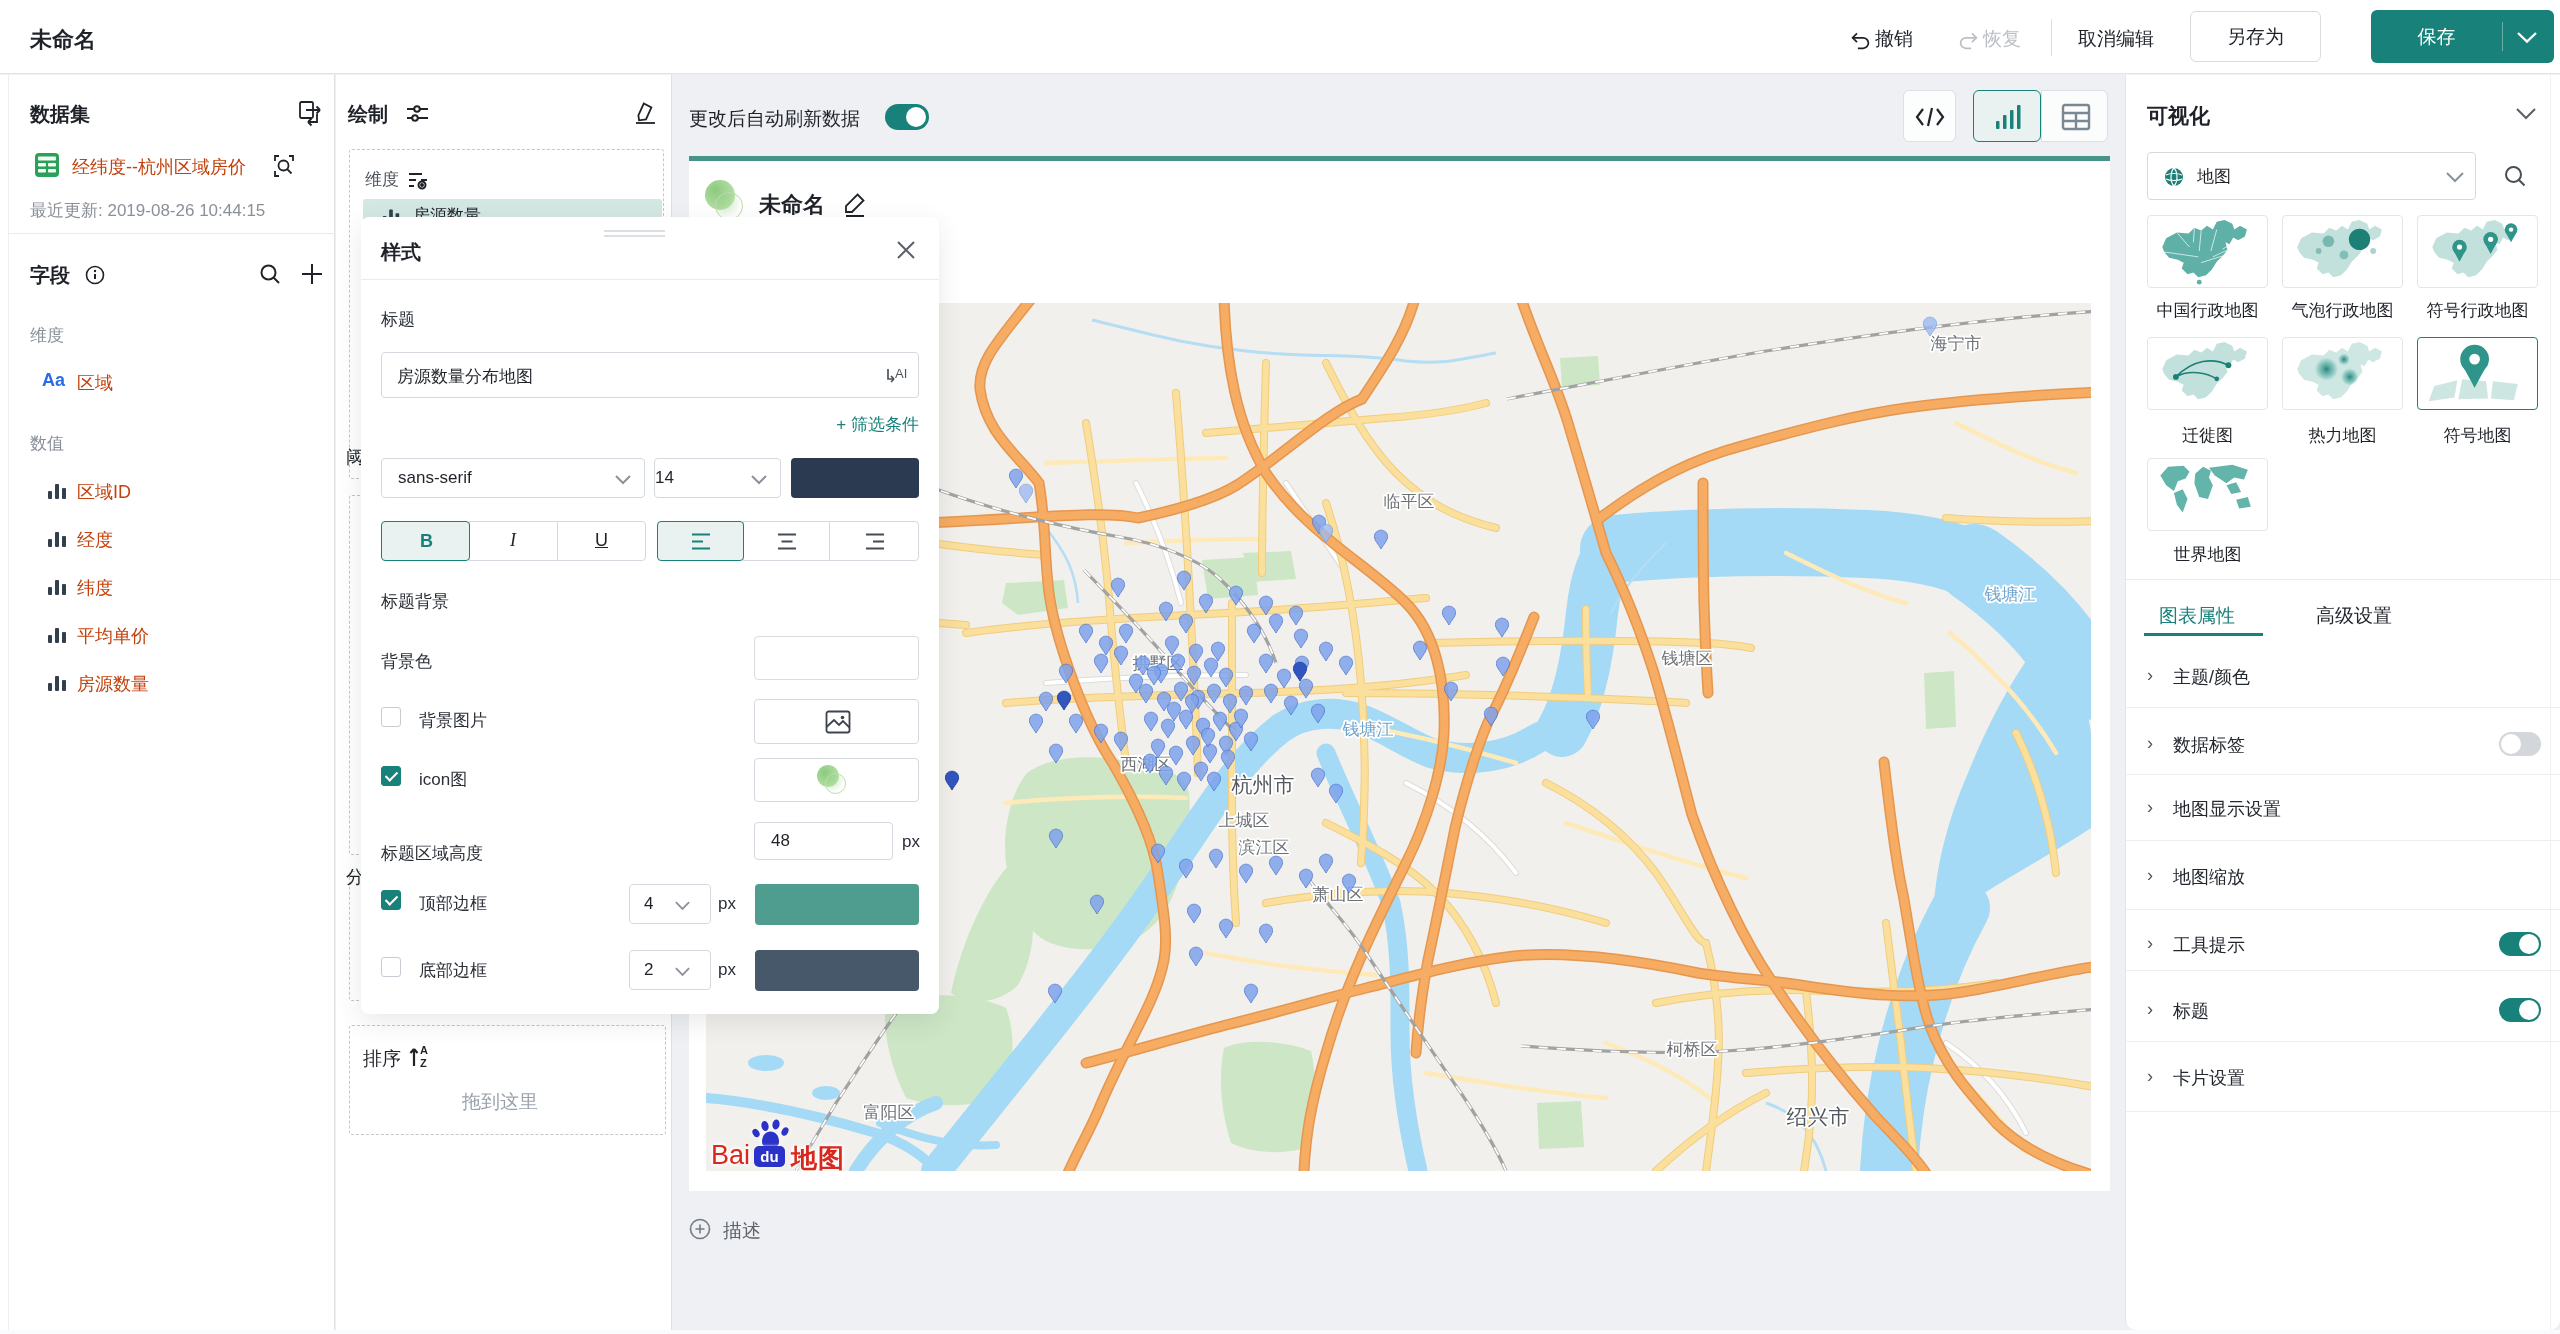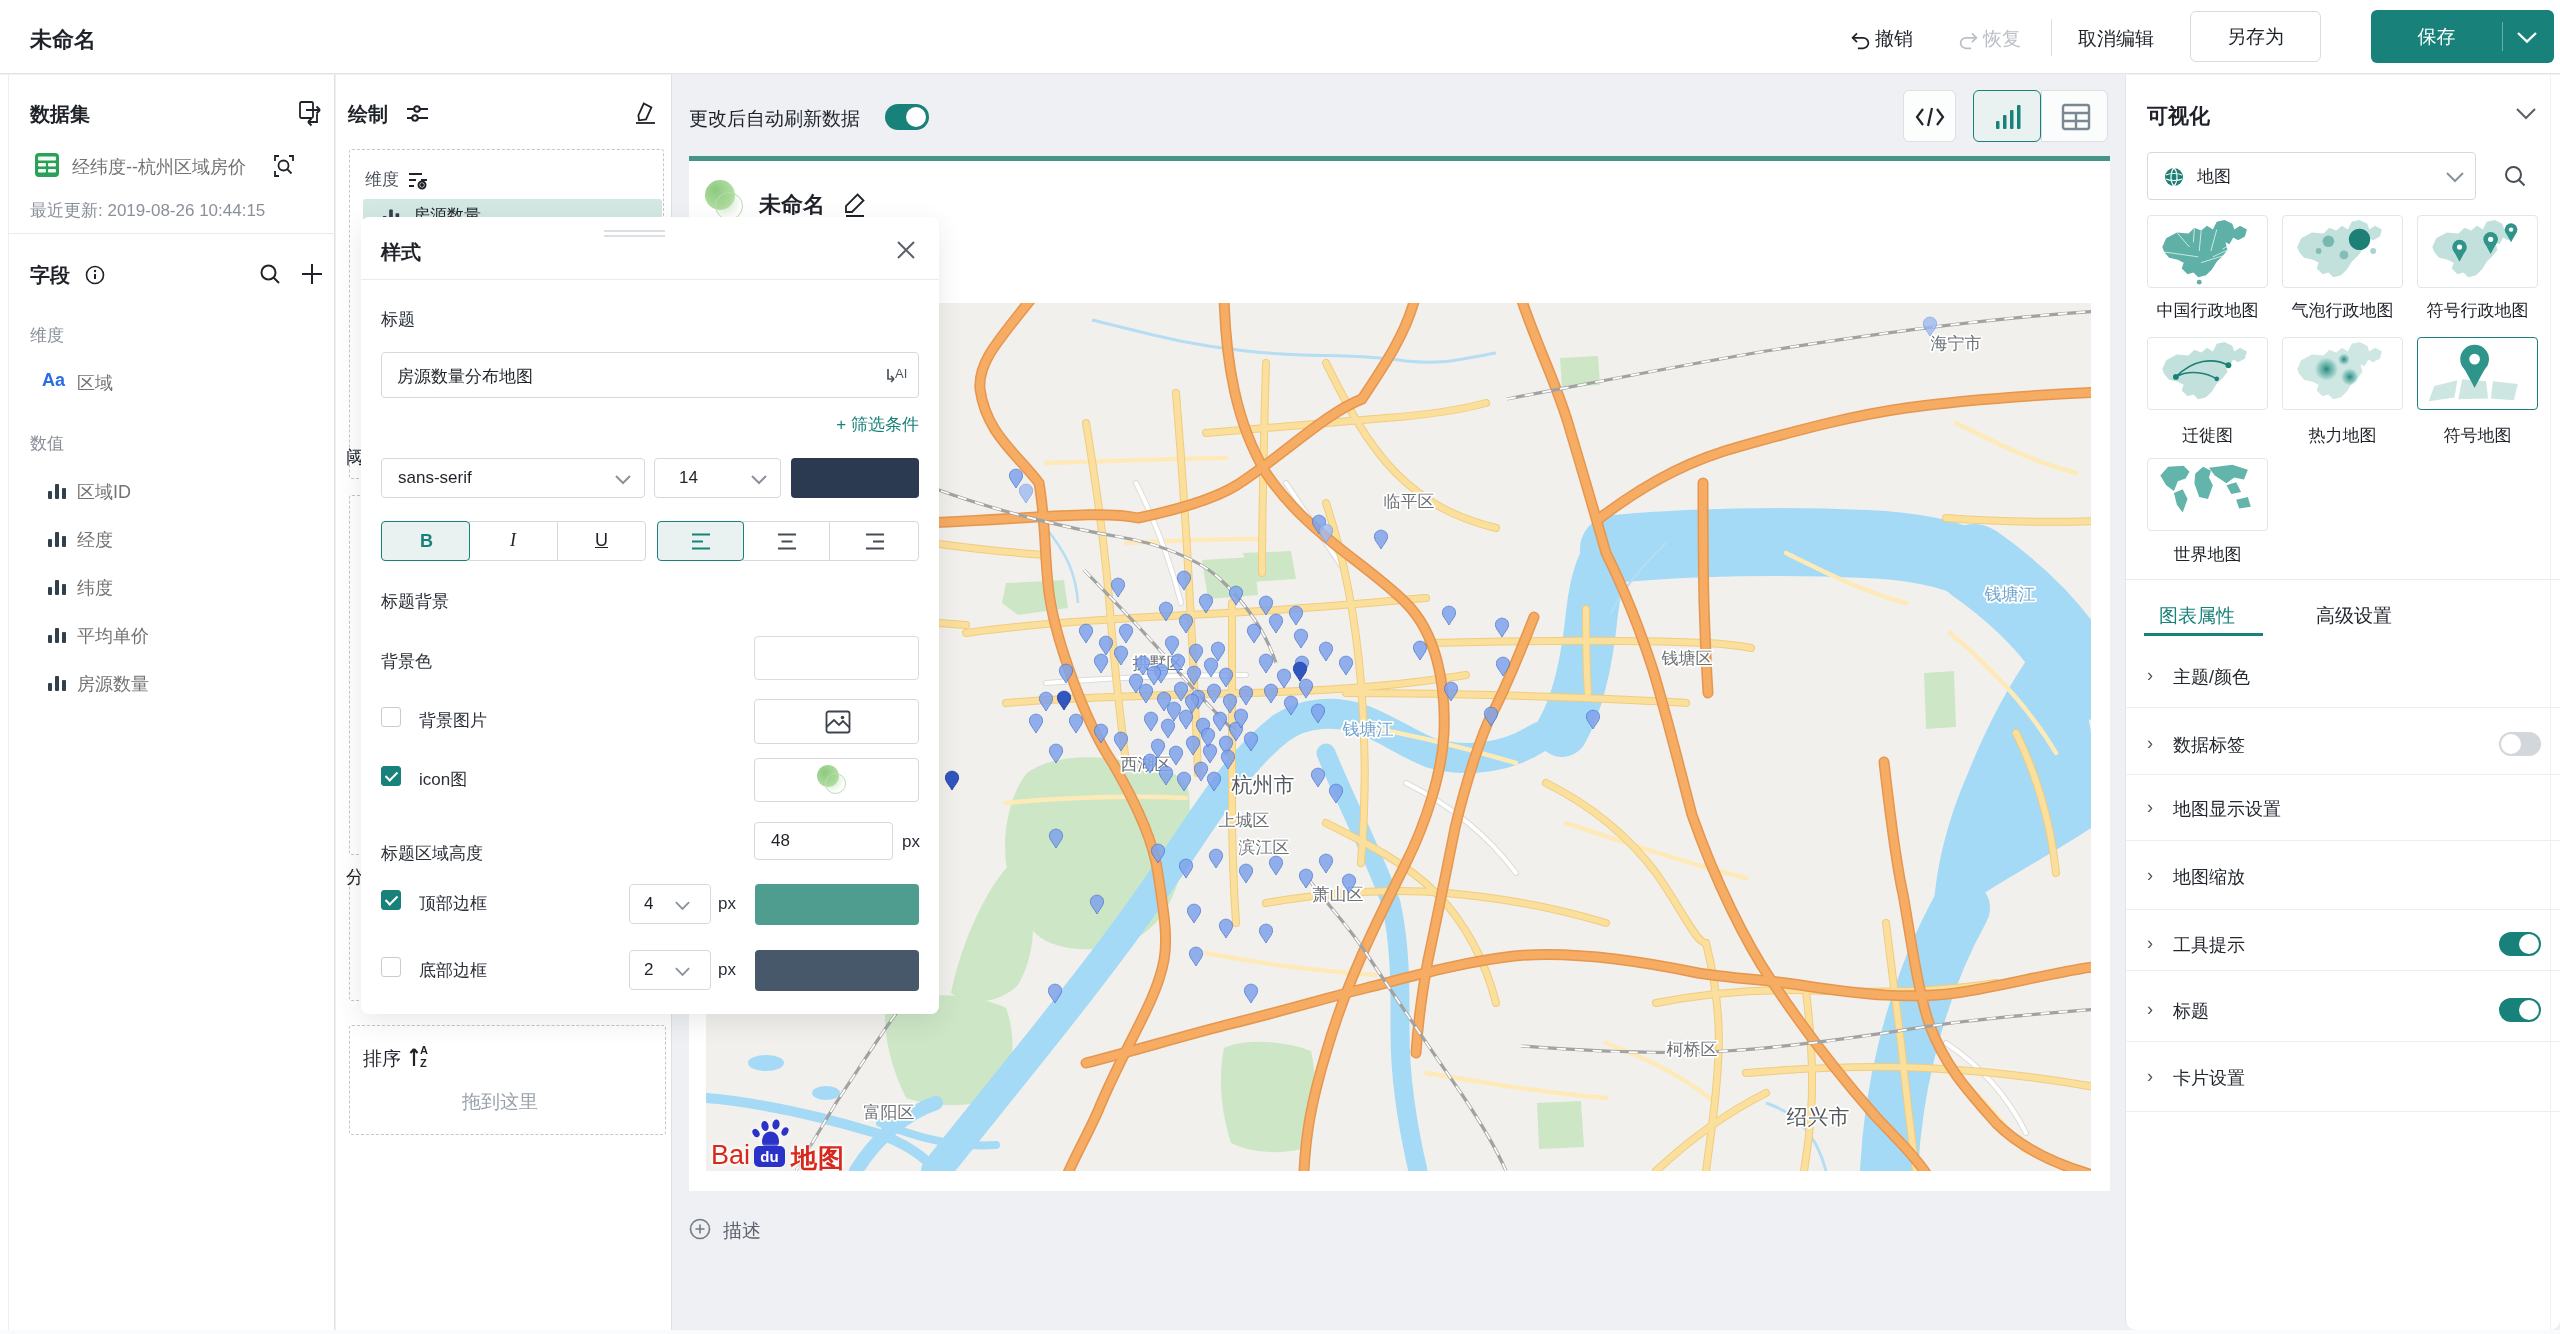--- a/index.html
+++ b/index.html
@@ -13,21 +13,21 @@
 .tb-div{position:absolute;left:2051px;top:19px;width:1px;height:37px;background:#dde0e3;}
 .btn-outline{position:absolute;background:#fff;border:1px solid #d8dbdf;border-radius:6px;font-size:19px;color:#1f2329;display:flex;align-items:center;justify-content:center;}
 .btn-save{position:absolute;left:2371px;top:10px;width:183px;height:53px;background:#17817a;border-radius:6px;color:#fff;font-size:19px;}
 
 #p1{position:absolute;left:0;top:75px;width:335px;height:1259px;background:#fff;border-right:1px solid #dde0e4;z-index:5;}
 #p1 .inner{position:absolute;left:8px;top:0;right:0;bottom:0;border-left:1px solid #eceef0;}
 #p2{position:absolute;left:336px;top:75px;width:336px;height:1259px;background:#fff;border-right:1px solid #dde0e4;z-index:5;}
 #p3{position:absolute;left:2125px;top:75px;width:435px;height:1255px;background:#fff;border-left:1px solid #e2e5e8;border-radius:0 0 10px 10px;z-index:5;}
 #bottomstrip{position:absolute;left:0;top:1330px;width:2560px;height:4px;background:#fafbfc;z-index:6;}
 .sec-h{font-size:20px;font-weight:bold;color:#1f2329;}
-.item18{font-size:18px;color:#737373;}
+.item18{font-size:18px;color:#c2410c;}
 
 #center{position:absolute;left:672px;top:75px;width:1453px;height:1255px;z-index:1;}
 #card{position:absolute;left:17px;top:81px;width:1421px;height:1035px;background:#fff;border-top:5px solid #469388;z-index:1;}
 #mapwrap{position:absolute;left:17px;top:142px;width:1385px;height:868px;overflow:hidden;}
 
 #dialog{position:absolute;left:361px;top:217px;width:578px;height:797px;background:#fff;border-radius:8px;box-shadow:0 8px 26px rgba(31,35,41,.10);z-index:20;font-size:17px;}
 #dialog .lbl{position:absolute;color:#2a2f38;font-size:17px;}
 .inp{position:absolute;border:1px solid #d5d9df;border-radius:4px;background:#fff;}
 .chk{position:absolute;width:20px;height:20px;border:1px solid #c8ccd2;border-radius:3px;background:#fff;}
 .chk.on{background:#17817a;border-color:#17817a;}
@@ -690,21 +690,21 @@
         </svg>
   </div>
   <div class="abs" style="left:0;top:196px;width:558px;text-align:right;color:#17817a;font-size:17px;">+ 筛选条件</div>
   <div class="inp" style="left:20px;top:241px;width:264px;height:40px;">
     <span style="position:absolute;left:16px;top:9px;font-size:17px;">sans-serif</span>
     <svg style="position:absolute;left:232px;top:15px;" width="18" height="11" viewBox="0 0 18 11" fill="none" stroke="#8b929b" stroke-width="2">
           <path d="M2 2 L9 9 L16 2"></path>
         </svg>
   </div>
   <div class="inp" style="left:293px;top:241px;width:127px;height:40px;">
-    <span style="position:absolute;left:24px;top:9px;font-size:17px;text-align:center;">14</span>
+    <span style="position:absolute;left:0;top:9px;font-size:17px;text-align:center;">14</span>
     <svg style="position:absolute;left:95px;top:15px;" width="18" height="11" viewBox="0 0 18 11" fill="none" stroke="#8b929b" stroke-width="2">
           <path d="M2 2 L9 9 L16 2"></path>
         </svg>
   </div>
   <div class="abs" style="left:430px;top:241px;width:128px;height:40px;background:#2b3a50;border-radius:4px;"></div>
   <div class="inp" style="left:20px;top:304px;width:89px;height:40px;border-color:#17817a;background:#e9f2f0;z-index:2;">
         <span style="position:absolute;left:38px;top:9px;font-size:18px;font-weight:bold;color:#17817a;">B</span>
       </div>
   <div class="inp" style="left:108px;top:304px;width:89px;height:40px;border-radius:0;">
         <span style="position:absolute;left:40px;top:8px;font-size:18px;font-style:italic;font-family:'Liberation Serif',serif;">I</span>

